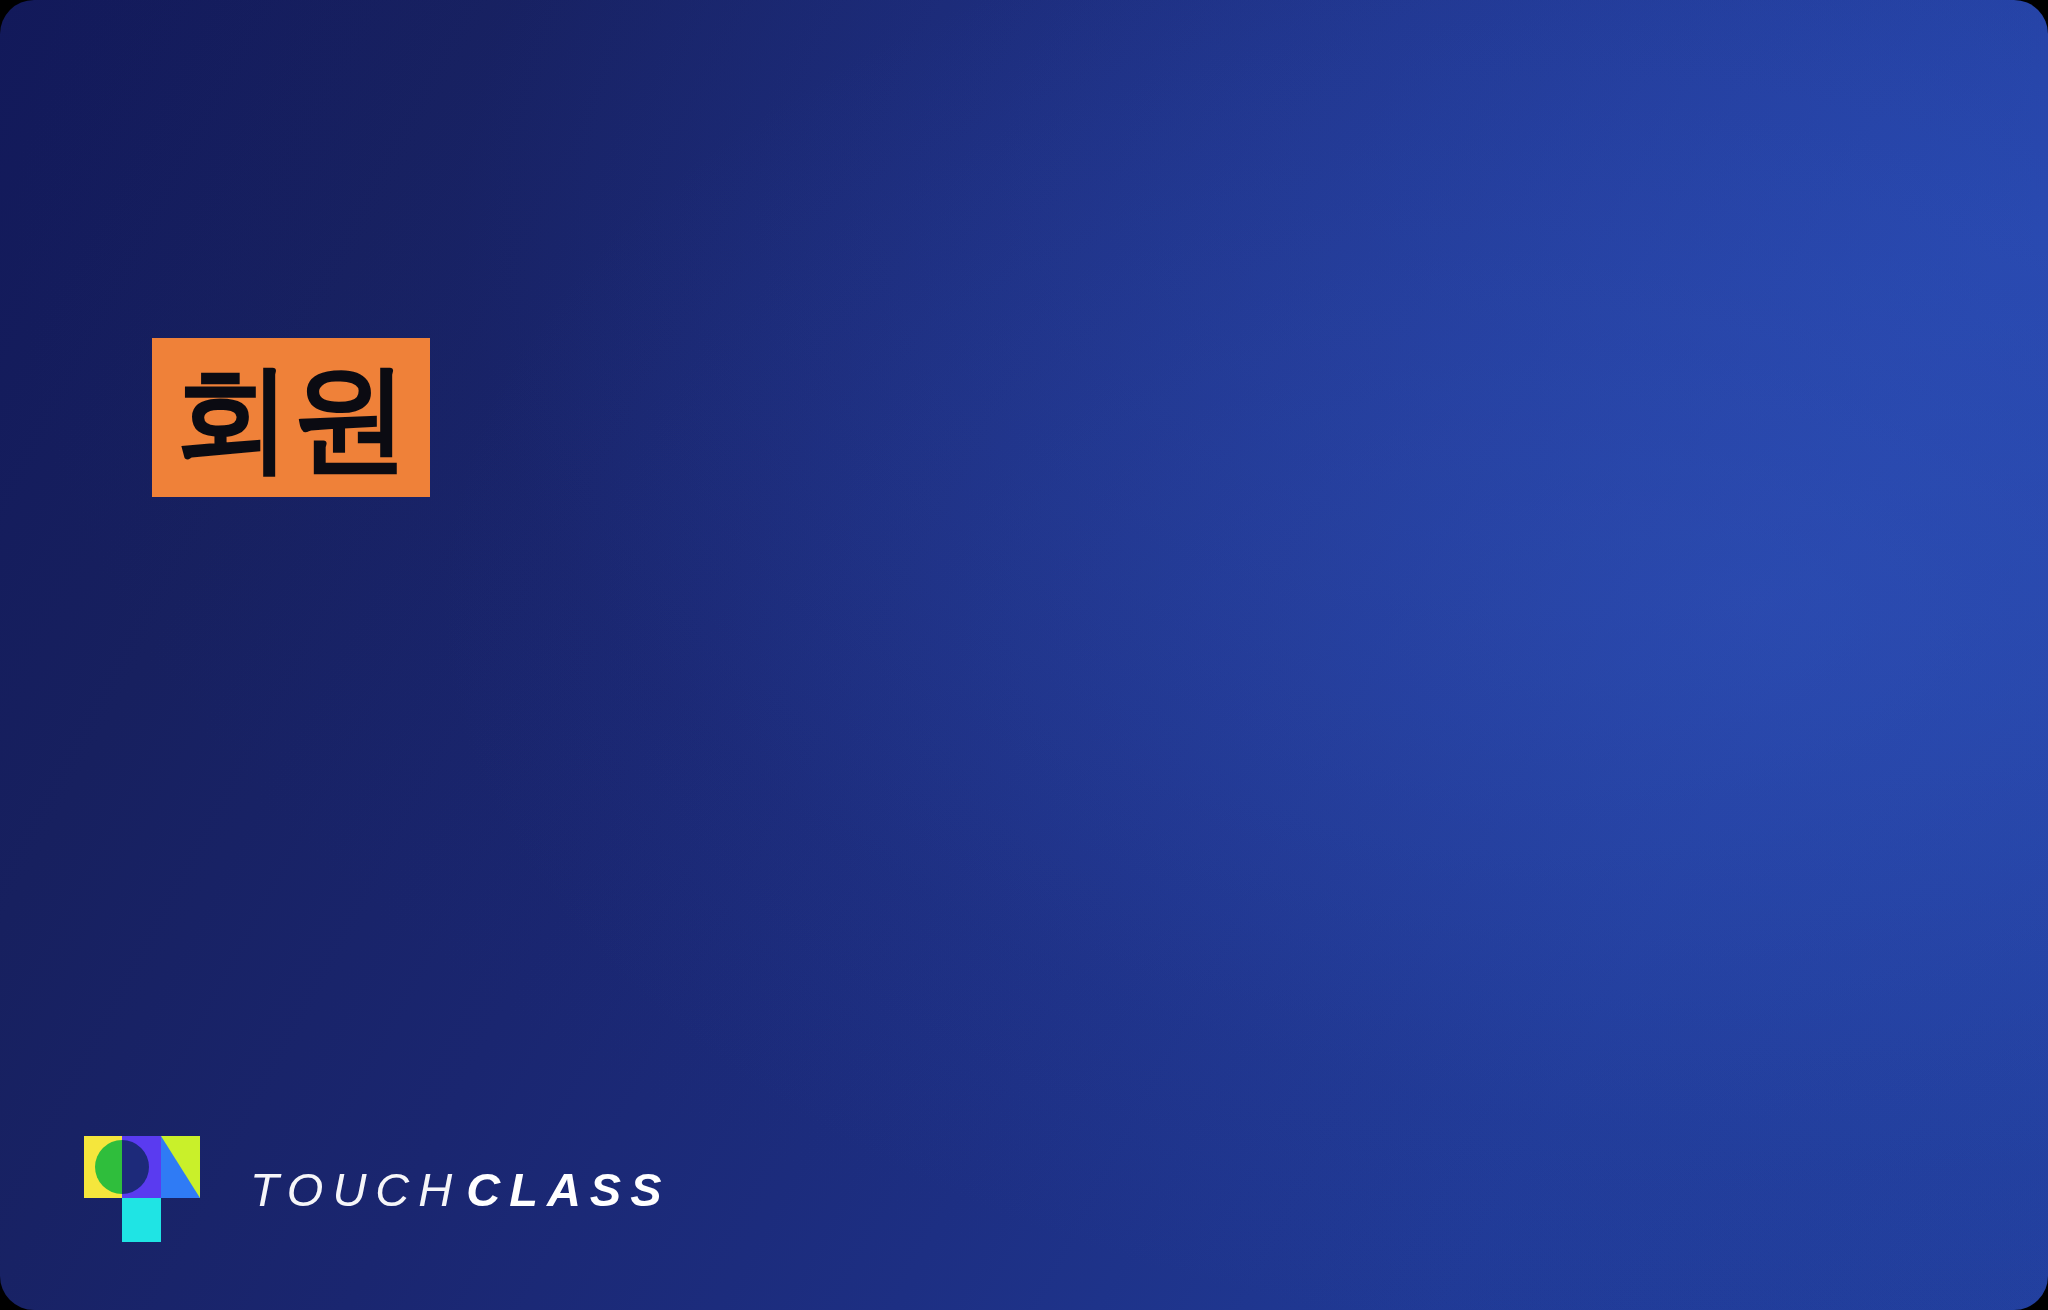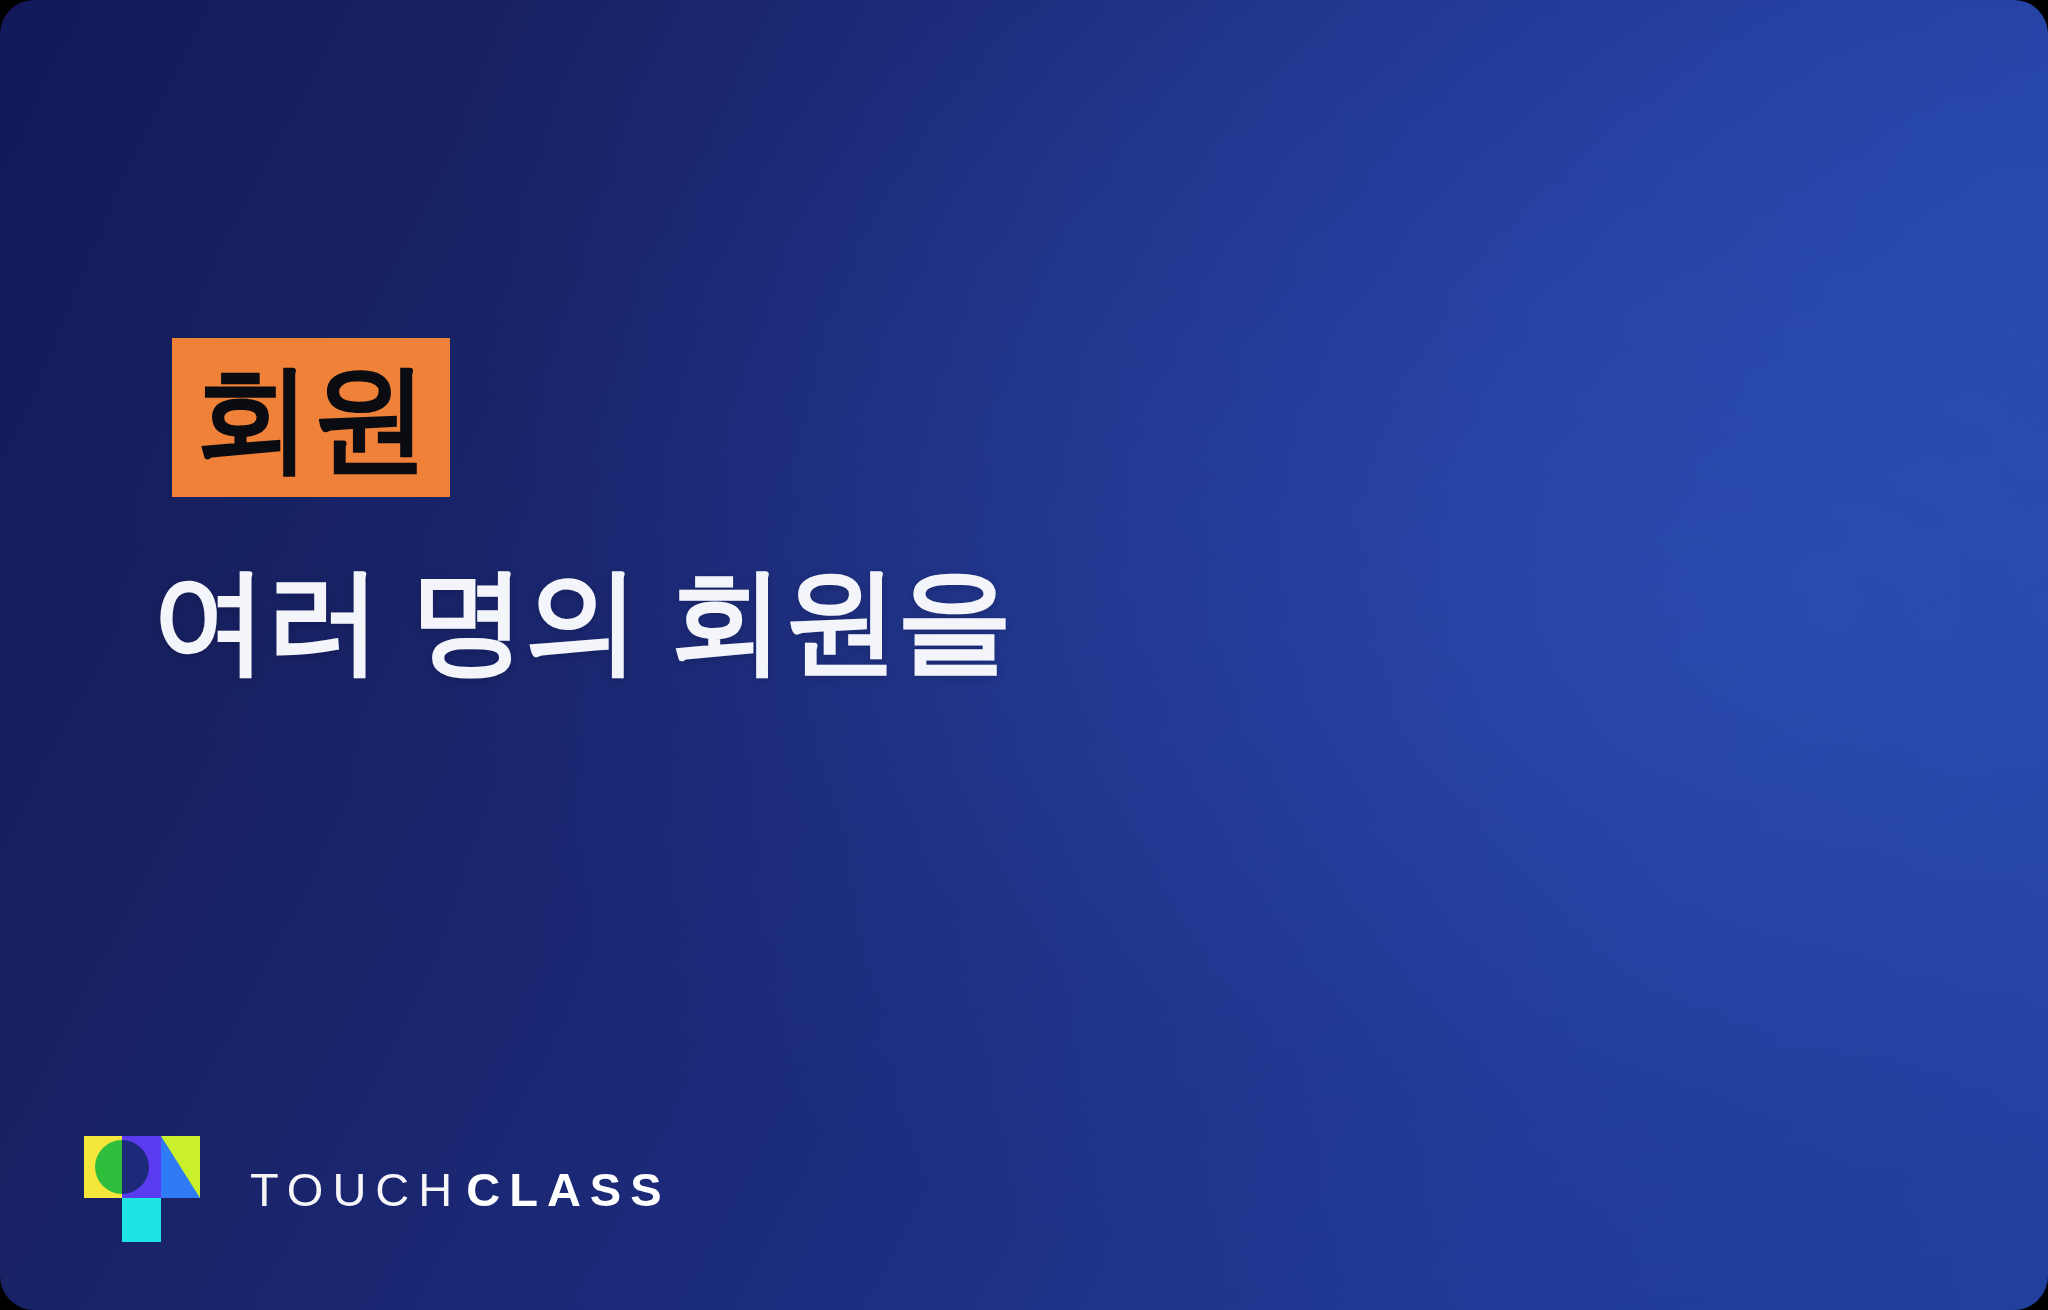--- a/index.html
+++ b/index.html
@@ -41,21 +41,20 @@
     display:inline-block;
     background:#ef8139;
     color:#0b0b12;
     font-size:118px;
     font-weight:700;
     line-height:158px;
     height:159px;
     padding:0 22px 0 22px;
     letter-spacing:-1px;
     white-space:nowrap;
-    margin-left:20px;
   }
 
   
   .headline{
     margin-top:48px;
     color:#f3f5fb;
     font-size:116px;
     font-weight:700;
     line-height:1.30;
     letter-spacing:-2px;
@@ -64,20 +63,21 @@
   }
   .headline .hl-line{ display:block; }
 
   
   .logo{
     position:absolute;
     left:84px; bottom:68px;
     display:flex;
     align-items:center;
     z-index:3;
+    font-style:italic;
   }
   .logo-mark{
     width:116px; height:106px;
     display:block;
   }
   .logo-word{
     margin-left:50px;
     font-size:47px;
     line-height:1;
     color:#ffffff;
@@ -92,21 +92,20 @@
 </head>
 <body>
 
 <div id="slide">
 
   <div class="content">
 
     <div class="badge">회원</div>
 
     <div class="headline">
-      <span class="hl-line">여러 명의 회원을</span>
     </div>
 
   </div>
 
   <div class="logo">
 
     <svg class="logo-mark" viewBox="0 0 116 106">
       <defs>
         <clipPath id="clipA">
             <rect x="0" y="0" width="38" height="62"></rect>

